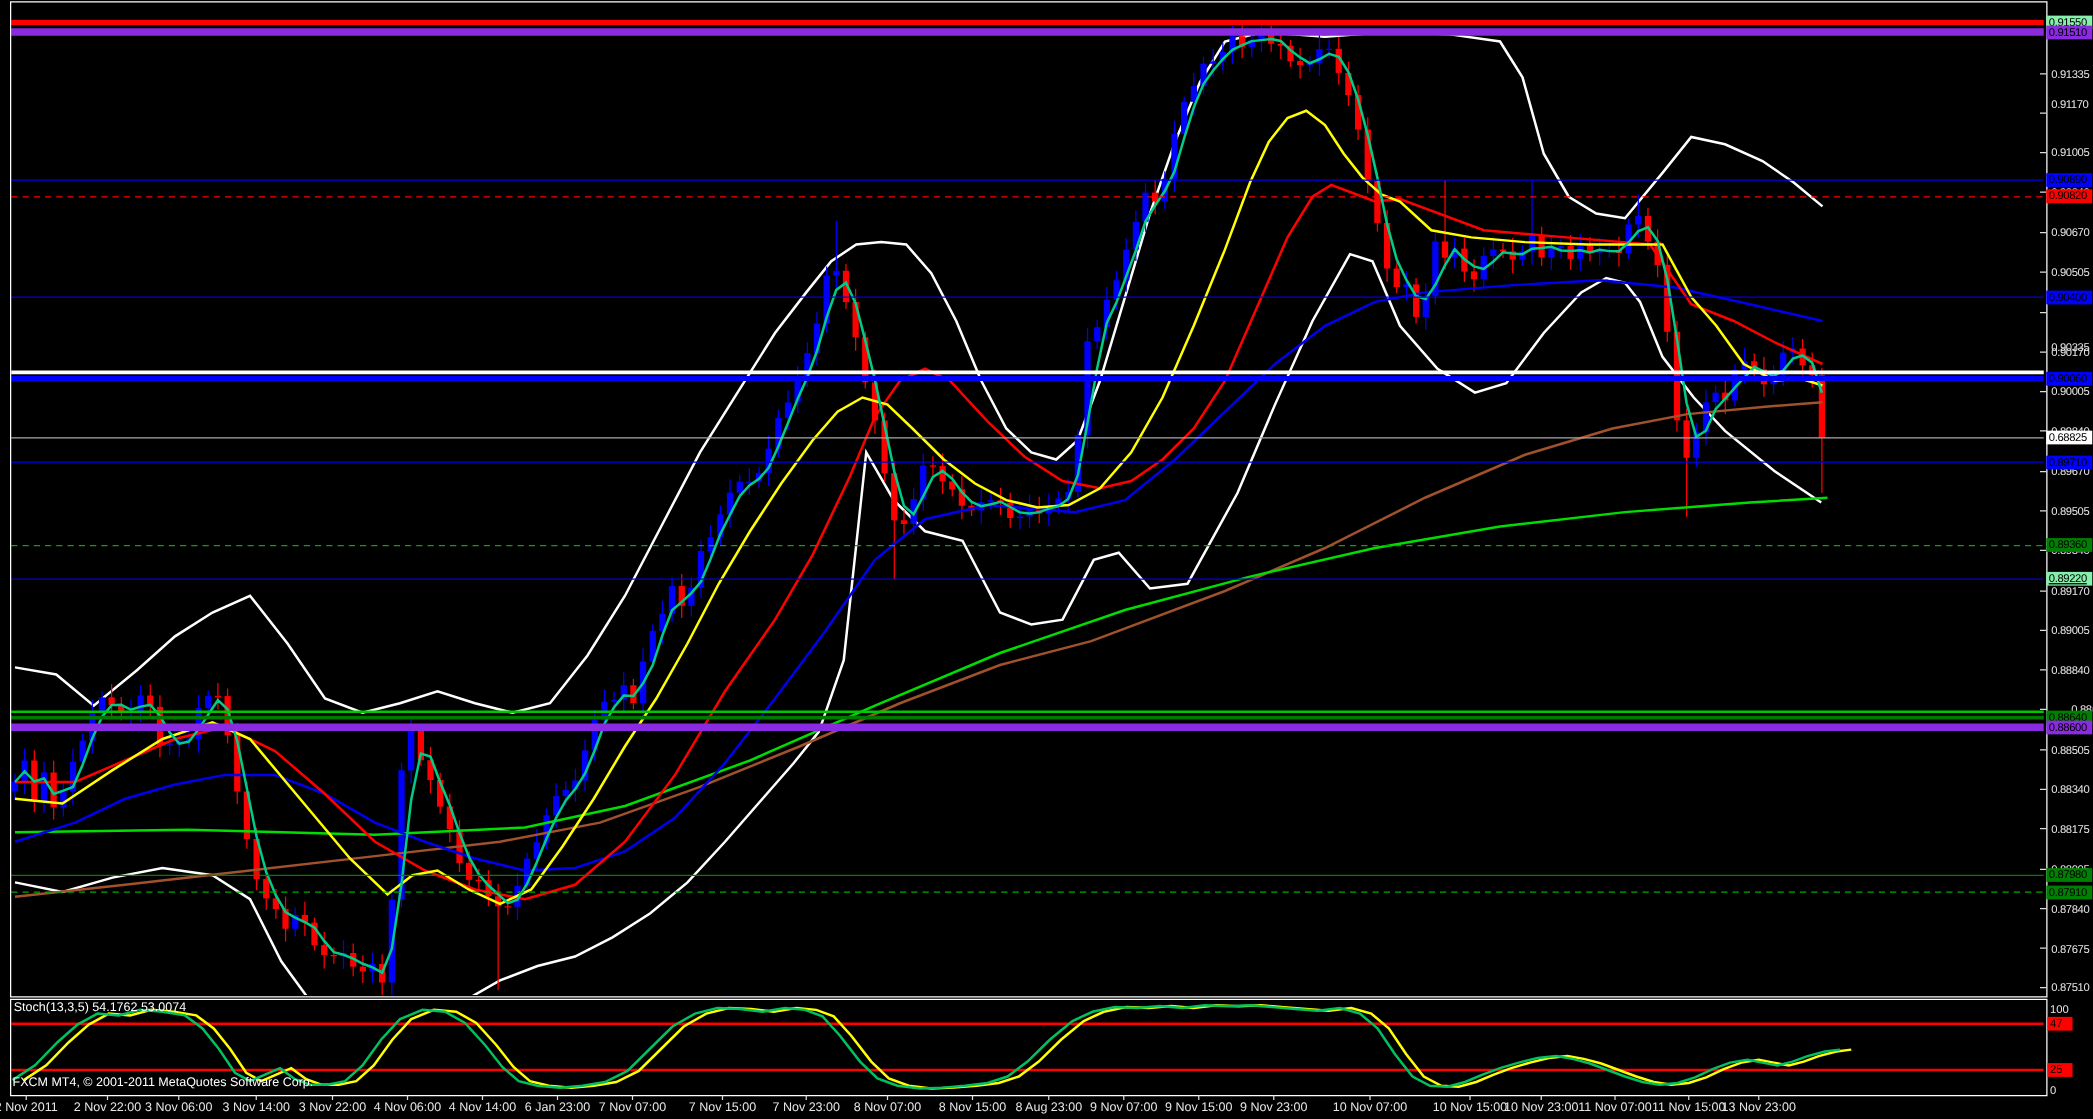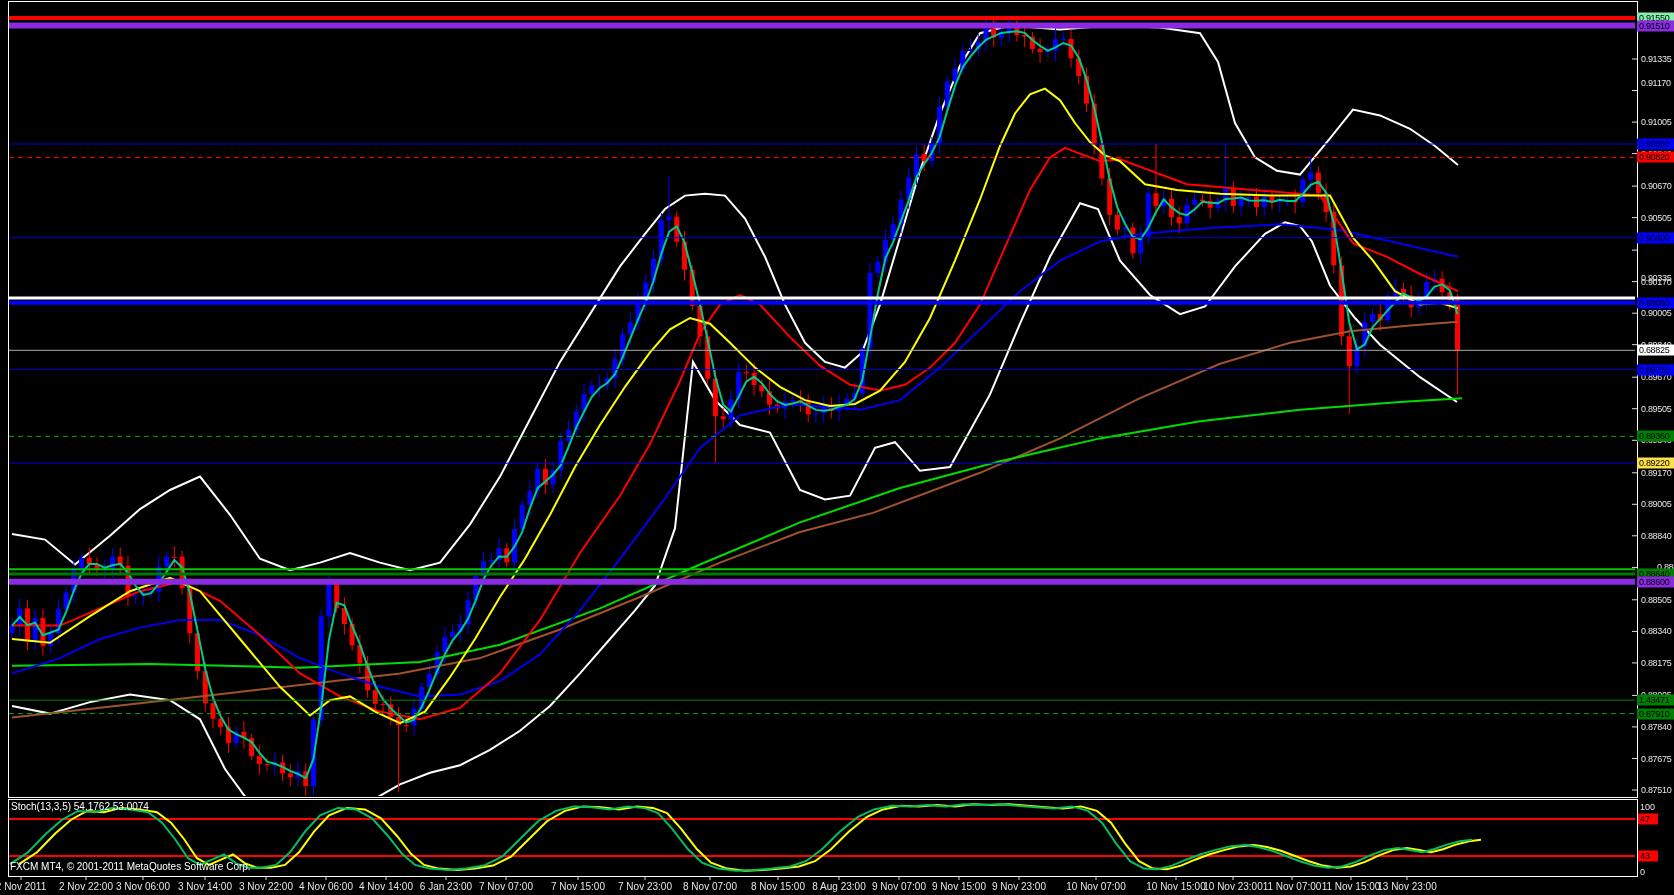--- a/index.html
+++ b/index.html
@@ -527,24 +527,24 @@
 <div id="price-badges">
     <div class="badge" style="top: 17.9px; background: #86efac;">0.91550</div>
     <div class="badge" style="top: 25.6px; background: rgb(138, 43, 226);">0.91510</div>
     <div class="badge" style="top: 144px; background: rgb(0, 0, 255);">0.90890</div>
     <div class="badge" style="top: 157.4px; background: rgb(255, 0, 0);">0.90820</div>
     <div class="badge" style="top: 237.7px; background: rgb(0, 0, 255);">0.90400</div>
     <div class="badge" style="top: 302.7px; background: rgb(0, 0, 255);">0.90060</div>
     <div class="badge" style="top: 350.3px; background: rgb(255, 255, 255);">0.68825</div>
     <div class="badge" style="top: 369.6px; background: rgb(0, 0, 255);">0.89710</div>
     <div class="badge" style="top: 436.4px; background: rgb(0, 128, 0);">0.89360</div>
-    <div class="badge" style="top: 463.2px; background: #fde047;">0.89220</div>
+    <div class="badge" style="top: 463.2px; background: #86efac; text-decoration: underline;">0.89220</div>
     <div class="badge" style="top: 574px; background: rgb(0, 128, 0);">0.88640</div>
     <div class="badge" style="top: 581.7px; background: rgb(138, 43, 226);">0.88600</div>
-    <div class="badge" style="top: 700.2px; background: rgb(0, 128, 0);">1.43471</div>
+    <div class="badge" style="top: 700.2px; background: rgb(0, 128, 0);">0.87980</div>
     <div class="badge" style="top: 713.6px; background: rgb(0, 128, 0);">0.87910</div>
   </div>
 <div id="x-axis">
     <div class="tlab" style="left: 21px;">2 Nov 2011</div>
     <div class="tlab" style="left: 86px;">2 Nov 22:00</div>
     <div class="tlab" style="left: 143px;">3 Nov 06:00</div>
     <div class="tlab" style="left: 205px;">3 Nov 14:00</div>
     <div class="tlab" style="left: 266px;">3 Nov 22:00</div>
     <div class="tlab" style="left: 326px;">4 Nov 06:00</div>
     <div class="tlab" style="left: 386px;">4 Nov 14:00</div>
@@ -561,18 +561,18 @@
     <div class="tlab" style="left: 1096px;">10 Nov 07:00</div>
     <div class="tlab" style="left: 1176px;">10 Nov 15:00</div>
     <div class="tlab" style="left: 1233px;">10 Nov 23:00</div>
     <div class="tlab" style="left: 1292px;">11 Nov 07:00</div>
     <div class="tlab" style="left: 1351px;">11 Nov 15:00</div>
     <div class="tlab" style="left: 1407px;">13 Nov 23:00</div>
   </div>
 <div id="stoch-axis">
     <div class="slab" style="top: 806.5px;">100</div>
     <div class="sbadge" style="top: 819px;">47</div>
-    <div class="sbadge" style="top: 856px;">43</div>
+    <div class="sbadge" style="top: 856px;">25</div>
     <div class="slab" style="top: 871.5px;">0</div>
   </div>
 
 <div id="stoch-label">Stoch(13,3,5) 54.1762 53.0074</div>
 <div id="copyright">FXCM MT4, © 2001-2011 MetaQuotes Software Corp.</div>
 
 </body></html>

